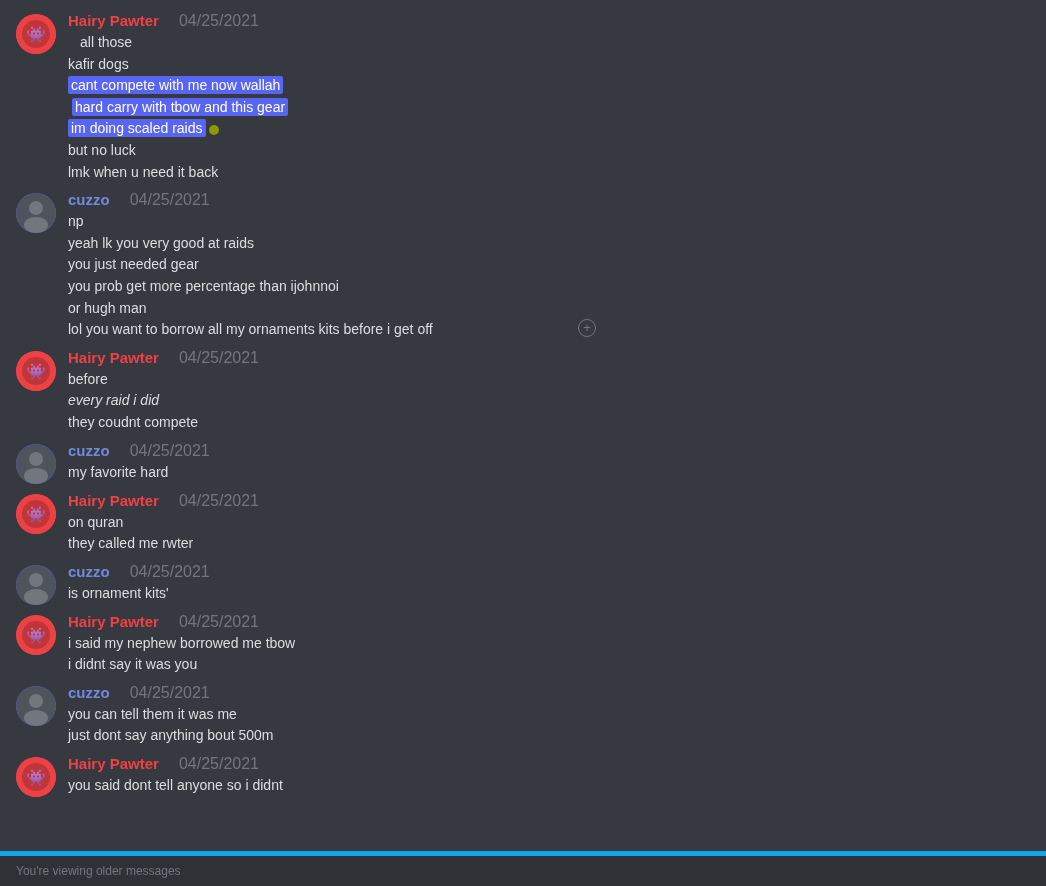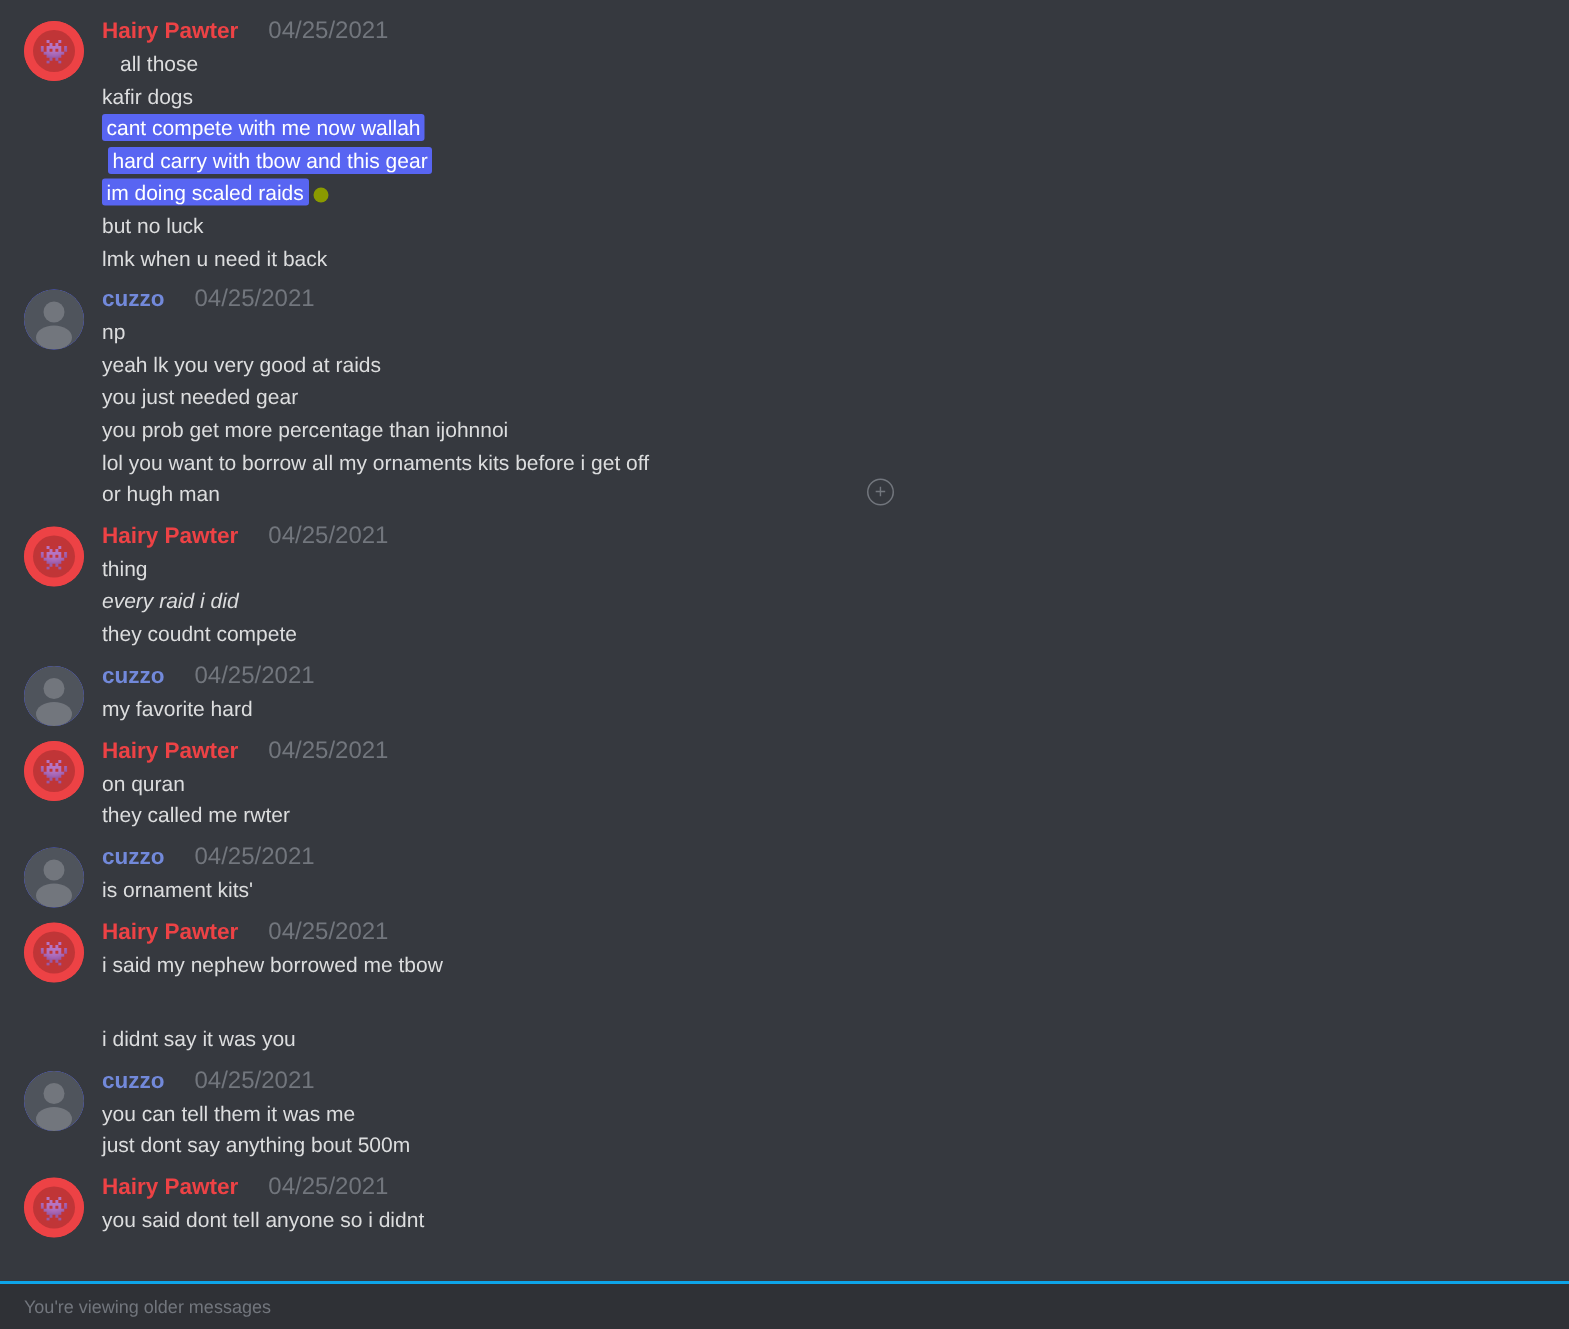--- a/index.html
+++ b/index.html
@@ -100,21 +100,21 @@
       background-color: #5865f2;
       display: inline;
       padding: 1px 2px;
     }
 
     .status-bar {
       background-color: #2f3136;
       padding: 8px 16px;
       font-size: 12px;
       color: #72767d;
-      border-top: 2px solid #0ea5e9;
+      border-top: 5px solid #0ea5e9;
       flex-shrink: 0;
     }
   </style>
 </head>
 <body>
 
 <div class="messages-container">
 <div class="message-group">
       <div class="avatar avatar-hairy">
         <svg viewBox="0 0 40 40" xmlns="http://www.w3.org/2000/svg">
@@ -147,39 +147,39 @@
       </div>
       <div class="message-content">
         <div class="message-header">
           <span class="username username-cuzzo">cuzzo</span>
           <span class="timestamp">04/25/2021</span>
         </div>
         <div class="message-text" style="line-height: 1.4; padding: 1px 0px;">np</div>
         <div class="message-text" style="line-height: 1.4; padding: 1px 0px;">yeah lk you very good at raids</div>
         <div class="message-text" style="line-height: 1.4; padding: 1px 0px;">you just needed gear</div>
         <div class="message-text" style="line-height: 1.4; padding: 1px 0px;">you prob get more percentage than ijohnnoi</div>
+        <div class="message-text" style="line-height: 1.4; padding: 1px 0px;">or hugh man</div>
         <div class="message-text" style="line-height: 1.4; padding: 1px 0px;">lol you want to borrow all my ornaments kits before i get off</div>
-        <div class="message-text" style="line-height: 1.4; padding: 1px 0px;">or hugh man</div>
       </div>
       <span style="position: absolute; right: 450px; bottom: 8px; width: 18px; height: 18px; border: 1px solid rgb(114, 118, 125); border-radius: 50%; color: rgb(114, 118, 125); font-size: 13px; text-align: center; line-height: 16px; cursor: pointer;">+</span>
     </div>
     <div class="message-group">
       <div class="avatar avatar-hairy">
         <svg viewBox="0 0 40 40" xmlns="http://www.w3.org/2000/svg">
       <circle cx="20" cy="20" r="20" fill="#ed4245"></circle>
       <circle cx="20" cy="20" r="14" fill="#c03537"></circle>
       <text x="20" y="26" text-anchor="middle" fill="white" font-size="16" font-family="Arial">👾</text>
     </svg>
       </div>
       <div class="message-content">
         <div class="message-header">
           <span class="username username-hairy">Hairy Pawter</span>
           <span class="timestamp">04/25/2021</span>
         </div>
-        <div class="message-text" style="line-height: 1.4; padding: 1px 0px;">thing</div>
+        <div class="message-text" style="line-height: 1.4; padding: 1px 0px;">before</div>
         <div class="message-text" style="line-height: 1.4; padding: 1px 0px; font-style: italic;">every raid i did</div>
         <div class="message-text" style="line-height: 1.4; padding: 1px 0px;">they coudnt compete</div>
       </div>
     </div>
     <div class="message-group">
       <div class="avatar avatar-cuzzo">
         <svg viewBox="0 0 40 40" xmlns="http://www.w3.org/2000/svg">
       <circle cx="20" cy="20" r="20" fill="#4f545c"></circle>
       <circle cx="20" cy="15" r="7" fill="#72767d"></circle>
       <ellipse cx="20" cy="32" rx="12" ry="8" fill="#72767d"></ellipse>
@@ -233,21 +233,21 @@
       <circle cx="20" cy="20" r="14" fill="#c03537"></circle>
       <text x="20" y="26" text-anchor="middle" fill="white" font-size="16" font-family="Arial">👾</text>
     </svg>
       </div>
       <div class="message-content">
         <div class="message-header">
           <span class="username username-hairy">Hairy Pawter</span>
           <span class="timestamp">04/25/2021</span>
         </div>
         <div class="message-text" style="line-height: 1.4; padding: 1px 0px;">i said my nephew borrowed me tbow</div>
-        <div class="message-text" style="line-height: 1.4; padding: 1px 0px; margin-top: 28px;">i didnt say it was you</div>
+        <div class="message-text" style="line-height: 1.4; padding: 1px 0px;">i didnt say it was you</div>
       </div>
     </div>
     <div class="message-group">
       <div class="avatar avatar-cuzzo">
         <svg viewBox="0 0 40 40" xmlns="http://www.w3.org/2000/svg">
       <circle cx="20" cy="20" r="20" fill="#4f545c"></circle>
       <circle cx="20" cy="15" r="7" fill="#72767d"></circle>
       <ellipse cx="20" cy="32" rx="12" ry="8" fill="#72767d"></ellipse>
     </svg>
       </div>

